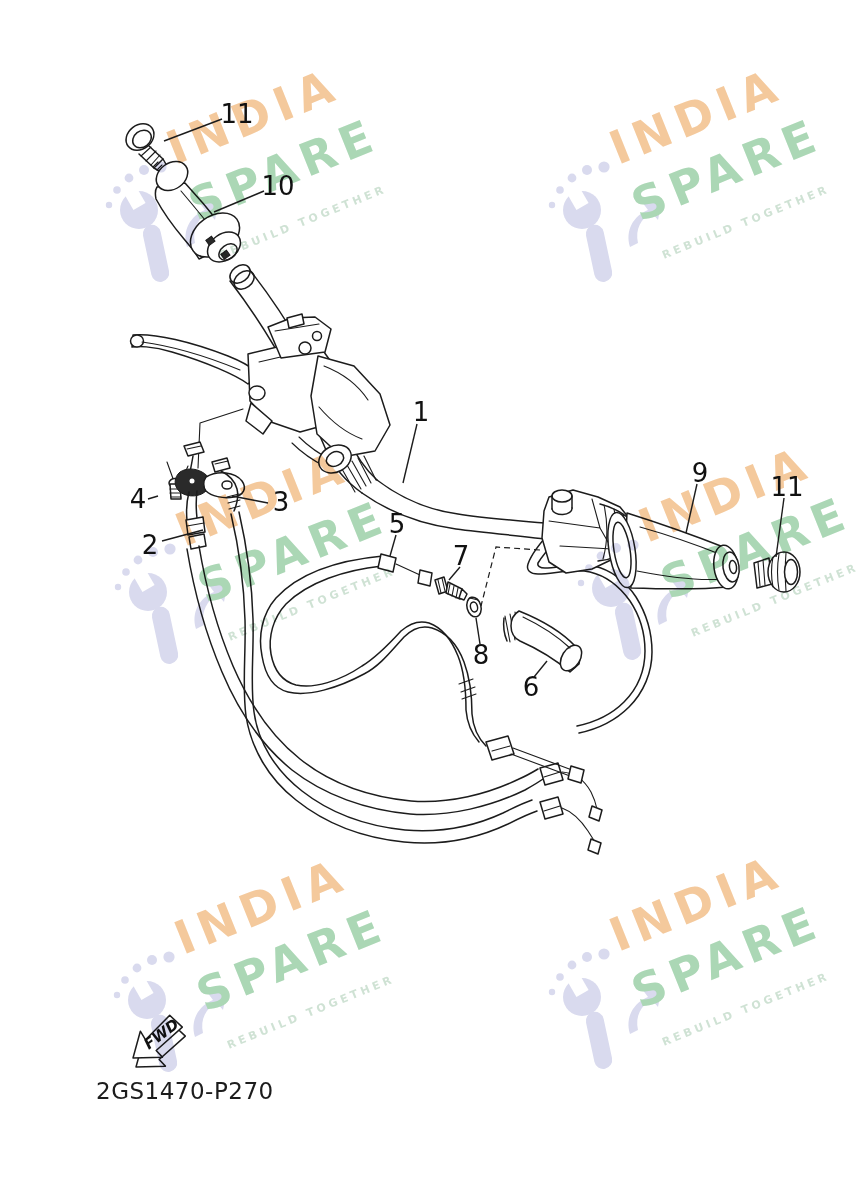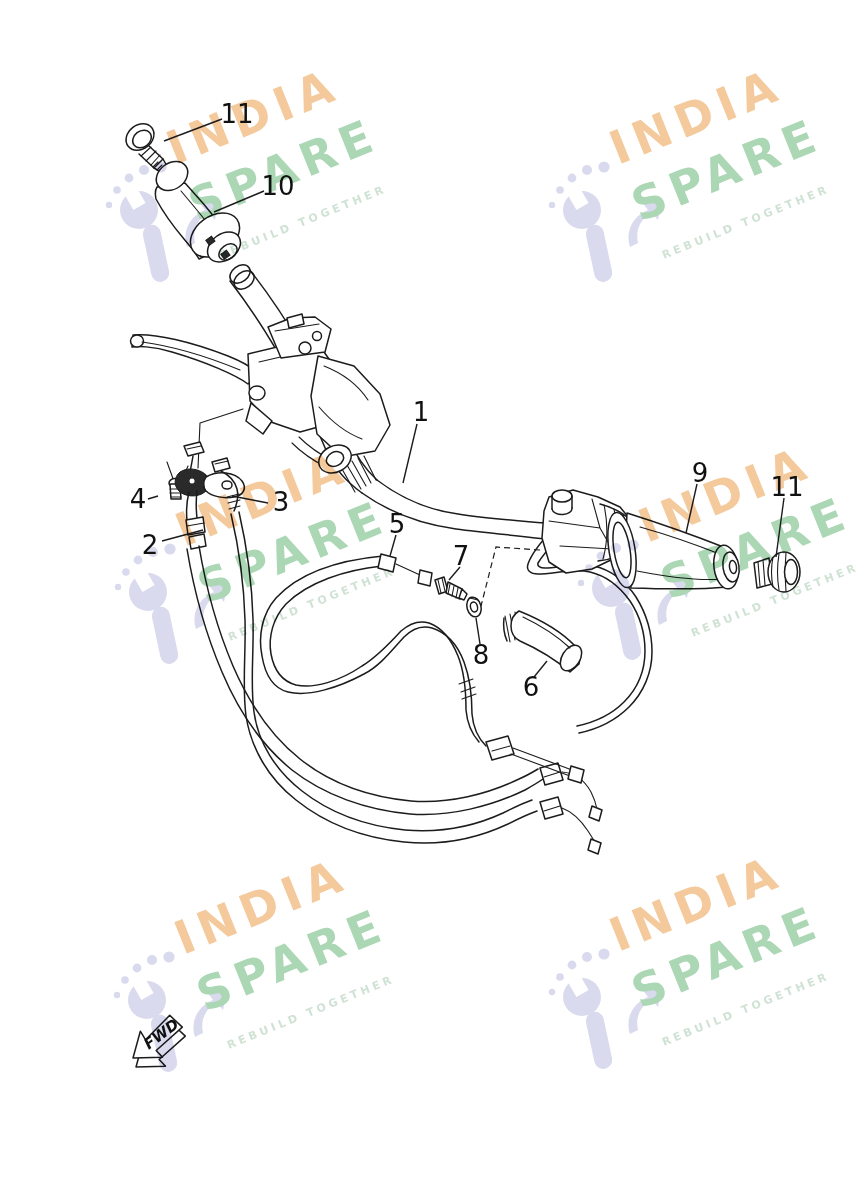--- a/index.html
+++ b/index.html
@@ -410,14 +410,15 @@
           <line x1="697" y1="484" x2="686" y2="533" stroke="#1c1c1c" stroke-width="1.4"></line>
           <text x="700" y="482" text-anchor="middle" class="callout">9</text>
         </g>
         <g>
           <line x1="784" y1="498" x2="776" y2="557" stroke="#1c1c1c" stroke-width="1.4"></line>
           <text x="787" y="496" text-anchor="middle" class="callout">11</text>
         </g>
       </g>
 </svg>
 
+<div id="part-code">2GS1470-P270</div>
 
 </div>
 
 </body></html>

